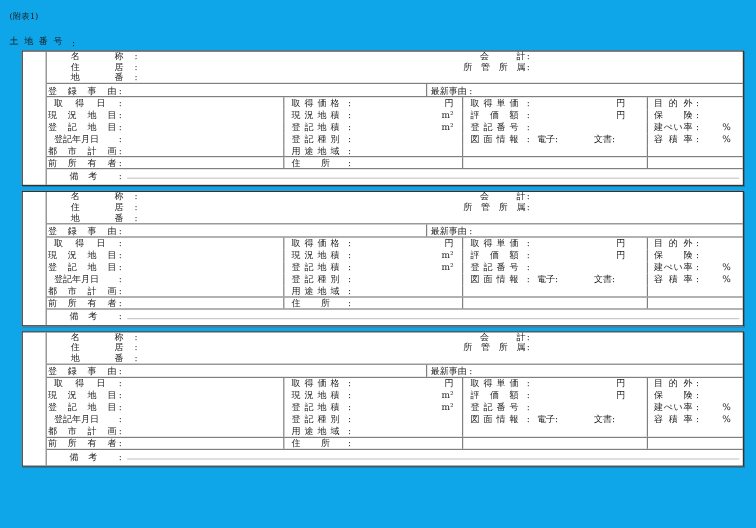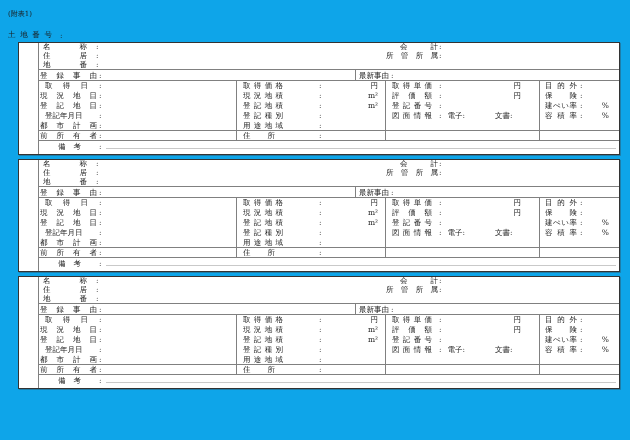--- a/index.html
+++ b/index.html
@@ -24,21 +24,21 @@
   .blocks { position:absolute; left:18px; top:42px; width:602px; }
   .block  { display:flex; height:113px; margin-bottom:4px; background:#fff;
             border:1.4px solid #333; box-shadow:0.8px 0.8px 0 rgba(60,60,60,.45); }
   .narrow { width:20px; border-right:1px solid #808080; }
   .content{ flex:1; display:flex; flex-direction:column; font-size:7.5px; min-width:0; }
 
   .cl { white-space:pre; }
 
   
   .trow { height:8.8px; line-height:8.8px; display:flex; align-items:center; position:relative; }
-  .jtop { display:inline-block; width:44px; margin-left:4px; text-align:justify; text-align-last:justify; }
+  .jtop { display:inline-block; width:44px; margin-left:20px; text-align:justify; text-align-last:justify; }
   .trow > .cl { margin-left:9px; }
   .rgrp { position:absolute; left:347px; top:0; height:100%; display:flex; align-items:center; }
   .labr { display:inline-block; width:52px; text-align:justify; text-align-last:justify; }
   .labr.ind { padding-left:14px; }
   .rgrp .cl { margin-left:1px; }
 
   
   .regrow { height:11px; line-height:11px; display:flex; align-items:center; position:relative;
             border-top:1px solid #808080; padding-left:1px; }
   .latest { position:absolute; left:316px; right:0; top:0; bottom:0; border-left:1px solid #808080;
@@ -56,21 +56,21 @@
   .lab2.j2 { padding-right:8px; }
   .lab2 + .cl { margin-left:7px; }
   .lab4 { display:inline-block; width:32px; text-align:justify; text-align-last:justify; }
   .lab4 + .cl { margin-left:3px; }
 
   
   .grid { border-top:1px solid #808080; border-bottom:1px solid #808080; }
   .grow { display:flex; height:9.8px; line-height:9.8px; }
   .gc  { display:flex; align-items:center; min-width:0; }
   .gc1 { width:197px; padding-left:1px; }
-  .gc2 { width:149px; border-left:1px solid #808080; padding-left:6px;gap:29px; }
+  .gc2 { width:149px; border-left:1px solid #808080; padding-left:6px; }
   .gc3 { width:154px; border-left:1px solid #808080; padding-left:6px; }
   .gc4 { flex:1; border-left:1px solid #808080; padding-left:5px; }
   .unit { margin-left:auto; }
   .u2 { margin-right:7px; }
   .u3 { margin-right:18px; }
   .u4 { margin-right:10px; }
   .sub1 { margin-left:6px; }
   .sub2 { margin-left:30px; }
 
   

